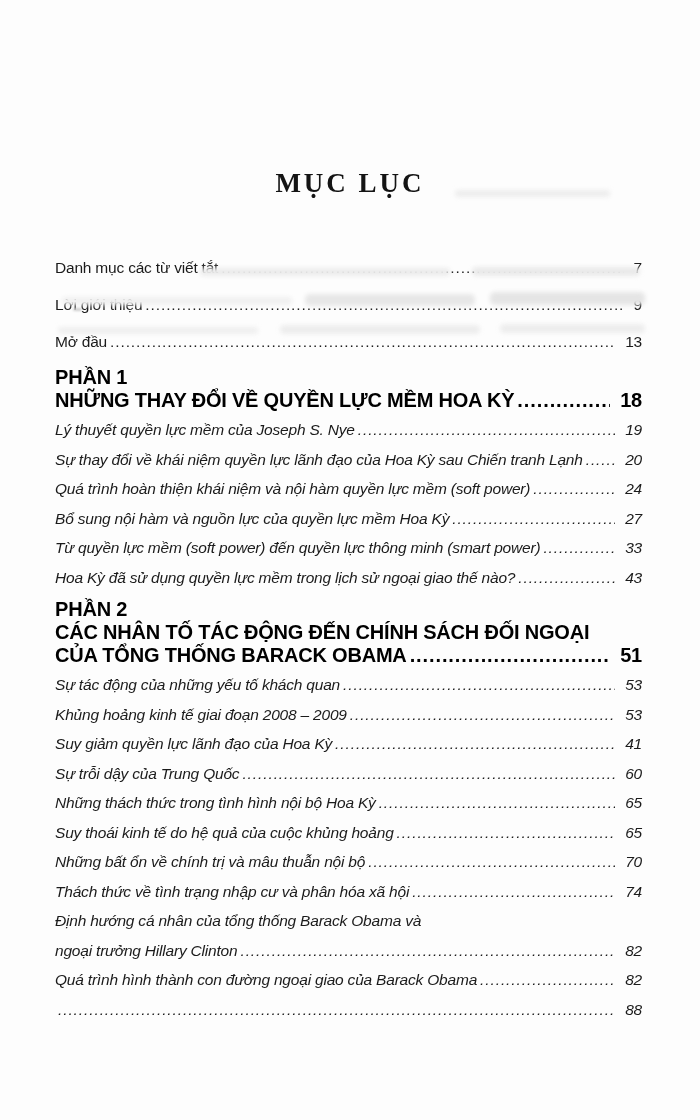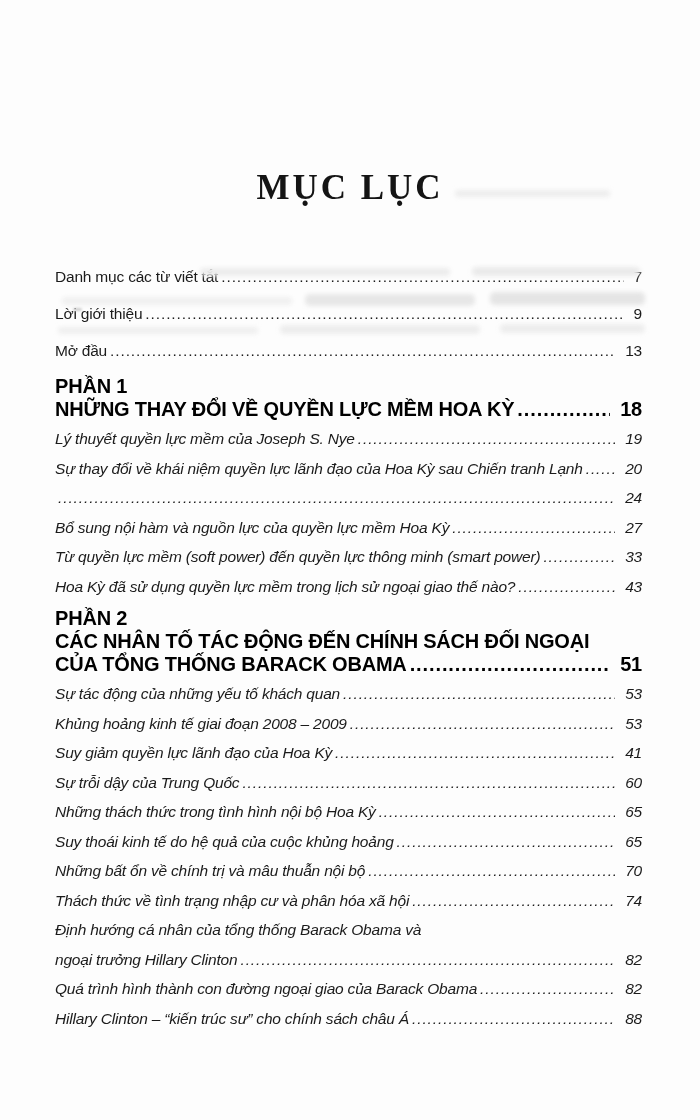--- a/index.html
+++ b/index.html
@@ -14,21 +14,21 @@
   .sheet{position:relative;width:700px;height:1120px;background:#fdfdfd;}
 
   
   .artifact{position:absolute;border-radius:5px;filter:blur(2px);}
 
   
   h1.title{
     margin:168px 0 0 0;
     text-align:center;
     font-family:"Liberation Serif", serif;
-    font-size:35px;
+    font-size:27px;
     font-weight:700;
     letter-spacing:3px;
     color:#141414;
     line-height:1.15;
   }
 
   
   #toc-root{padding:0 58px 0 55px;}
   .front{margin-top:50px;}
   .front .line{line-height:37px;}
@@ -119,20 +119,21 @@
           </div>
           <div class="entry">
             <div class="line">
               <span class="lab">Sự thay đổi về khái niệm quyền lực lãnh đạo của Hoa Kỳ sau Chiến tranh Lạnh</span>
               <span class="dots">............................................................................................................................................................................................................................</span>
               <span class="pg">20</span>
             </div>
           </div>
           <div class="entry">
             <div class="line">
+              <span class="lab">Quá trình hoàn thiện khái niệm và nội hàm quyền lực mềm (soft power)</span>
               <span class="dots">............................................................................................................................................................................................................................</span>
               <span class="pg">24</span>
             </div>
           </div>
           <div class="entry">
             <div class="line">
               <span class="lab">Bổ sung nội hàm và nguồn lực của quyền lực mềm Hoa Kỳ</span>
               <span class="dots">............................................................................................................................................................................................................................</span>
               <span class="pg">27</span>
             </div>
@@ -236,21 +237,20 @@
           </div>
           <div class="entry">
             <div class="line">
               <span class="lab">Quá trình hình thành con đường ngoại giao của Barack Obama</span>
               <span class="dots">............................................................................................................................................................................................................................</span>
               <span class="pg">82</span>
             </div>
           </div>
           <div class="entry">
             <div class="line">
-              <span class="lab">Hillary Clinton – “kiến trúc sư” cho chính sách châu Á</span>
               <span class="dots">............................................................................................................................................................................................................................</span>
               <span class="pg">88</span>
             </div>
           </div>
         </div>
       </div>
     </main>
 
 </div>
 

